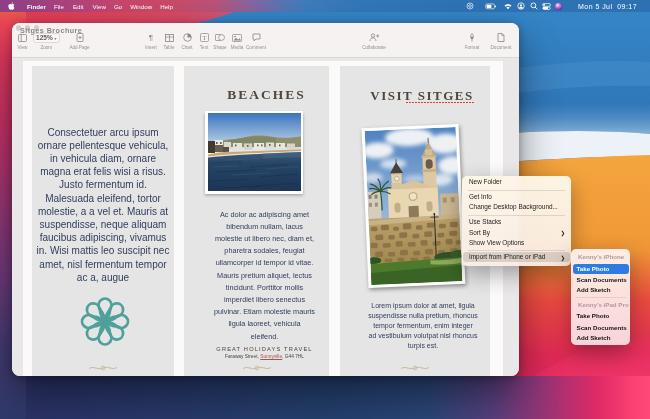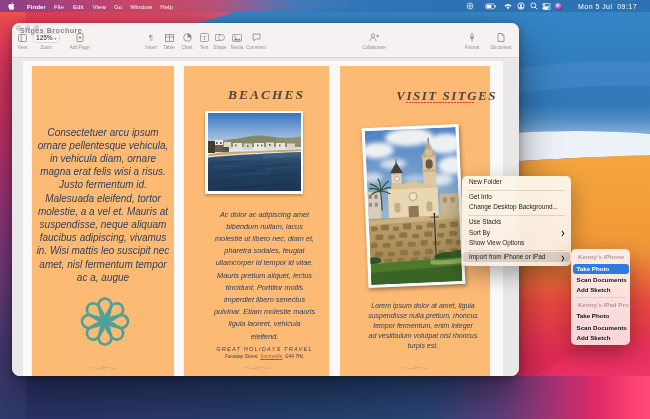--- a/index.html
+++ b/index.html
@@ -17,34 +17,34 @@
  background:#ebe8e8;box-shadow:0 18px 40px rgba(0,0,0,0.45),0 2px 8px rgba(0,0,0,0.30);overflow:hidden;}
 #titlebar{position:absolute;left:0;top:0;width:507px;height:35px;background:#f5f2f1;border-bottom:1px solid #dad6d4;}
 .tl{position:absolute;top:2.2px;width:5.4px;height:5.4px;border-radius:50%;background:#d2cecb;}
 #wtitle{position:absolute;top:2.6px;left:8px;width:100%;font-size:7.2px;letter-spacing:0.45px;color:#8a8683;font-weight:bold;}
 .tbi{position:absolute;color:#8a8683;text-align:center;}
 .tbi .ic{height:8px;display:flex;align-items:flex-end;justify-content:center;color:#8a8683;}
 .tbi .lb{font-size:4.6px;margin-top:3.2px;color:#959191;}
 
 #content{position:absolute;left:0;top:36px;width:507px;height:317px;background:#eae7e8;}
 #page{position:absolute;left:11px;top:2px;width:480px;height:315px;background:#fbfaf8;}
-.panel{position:absolute;top:4.5px;bottom:0;background:#fdba74;font-style:italic;}
+.panel{position:absolute;top:4.5px;bottom:0;background:#e5e5e5;}
 #p1{left:9px;width:142px;}
 #p2{left:161px;width:145px;}
 #p3{left:317px;width:150px;}
 #p1 .txt{position:absolute;left:3px;right:3px;top:60px;font-size:10px;line-height:13.2px;text-align:center;color:#32405e;}
 #flower{position:absolute;left:calc(50% + 2px);top:230px;transform:translateX(-50%);}
 .head{font-family:"Liberation Serif",serif;font-weight:bold;color:#50463c;text-align:center;letter-spacing:2px;font-size:13px;}
 #p2 .head{position:absolute;top:21.5px;left:10px;width:100%;font-size:13.5px;}
 #photo1{position:absolute;left:21px;top:45px;width:98px;height:83px;background:#fff;box-shadow:0 1.5px 3px rgba(0,0,0,0.3);padding:2.5px;}
 #p2 .txt{position:absolute;left:13px;right:-3px;top:143px;font-size:7.3px;line-height:12.2px;text-align:center;color:#32405e;}
 #p2 .foot1{position:absolute;top:280px;left:8px;width:100%;text-align:center;font-size:5.7px;letter-spacing:1.15px;color:#4a4440;}
 #p2 .foot2{position:absolute;top:288px;left:8px;width:100%;text-align:center;font-size:4.8px;color:#4a4440;}
 #p2 .foot2 .lnk{color:#a05555;text-decoration:underline;}
-#p3 .head{position:absolute;top:22px;left:7px;width:100%;letter-spacing:1.5px;text-align:right;}
+#p3 .head{position:absolute;top:22px;left:7px;width:100%;letter-spacing:1.5px;}
 .squig{position:absolute;top:36.5px;left:66px;width:68px;height:2px;
 background-image:radial-gradient(circle at 1px 0px,#e03a2a 0.7px,transparent 0.9px);background-size:3px 2px;}
 #photo2{position:absolute;left:25px;top:60px;width:97px;height:160px;background:#fff;box-shadow:1px 2px 4px rgba(0,0,0,0.4);padding:3px;transform:rotate(-2.5deg);}
 #p3 .txt{position:absolute;left:14px;right:-2px;top:235px;font-size:7px;line-height:10.2px;text-align:center;color:#32405e;}
 .orn{position:absolute;bottom:1.5px;left:50%;transform:translateX(-50%);opacity:0.78;}
 
 #ctx{position:absolute;left:462px;top:176px;width:109px;height:90px;border-radius:5px;
  background:linear-gradient(180deg,rgba(252,246,231,0.97),rgba(250,236,228,0.95));backdrop-filter:blur(2px);
  box-shadow:0 8px 22px rgba(0,0,0,0.33);font-size:6.4px;color:#1b1b1b;}
 #ctx .mi{position:absolute;left:1px;right:1px;height:10px;line-height:10px;padding-left:6px;}

